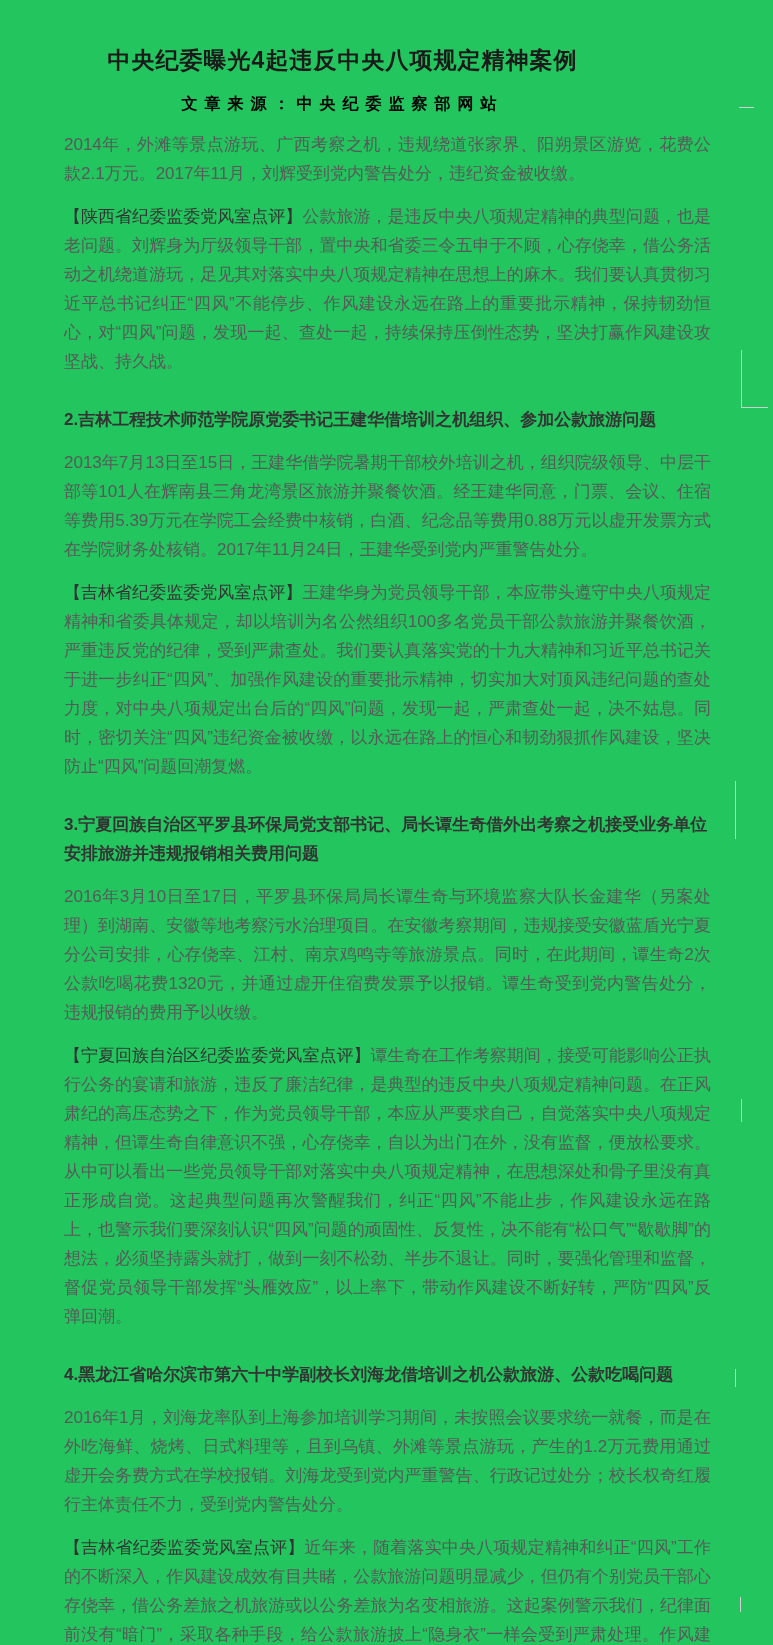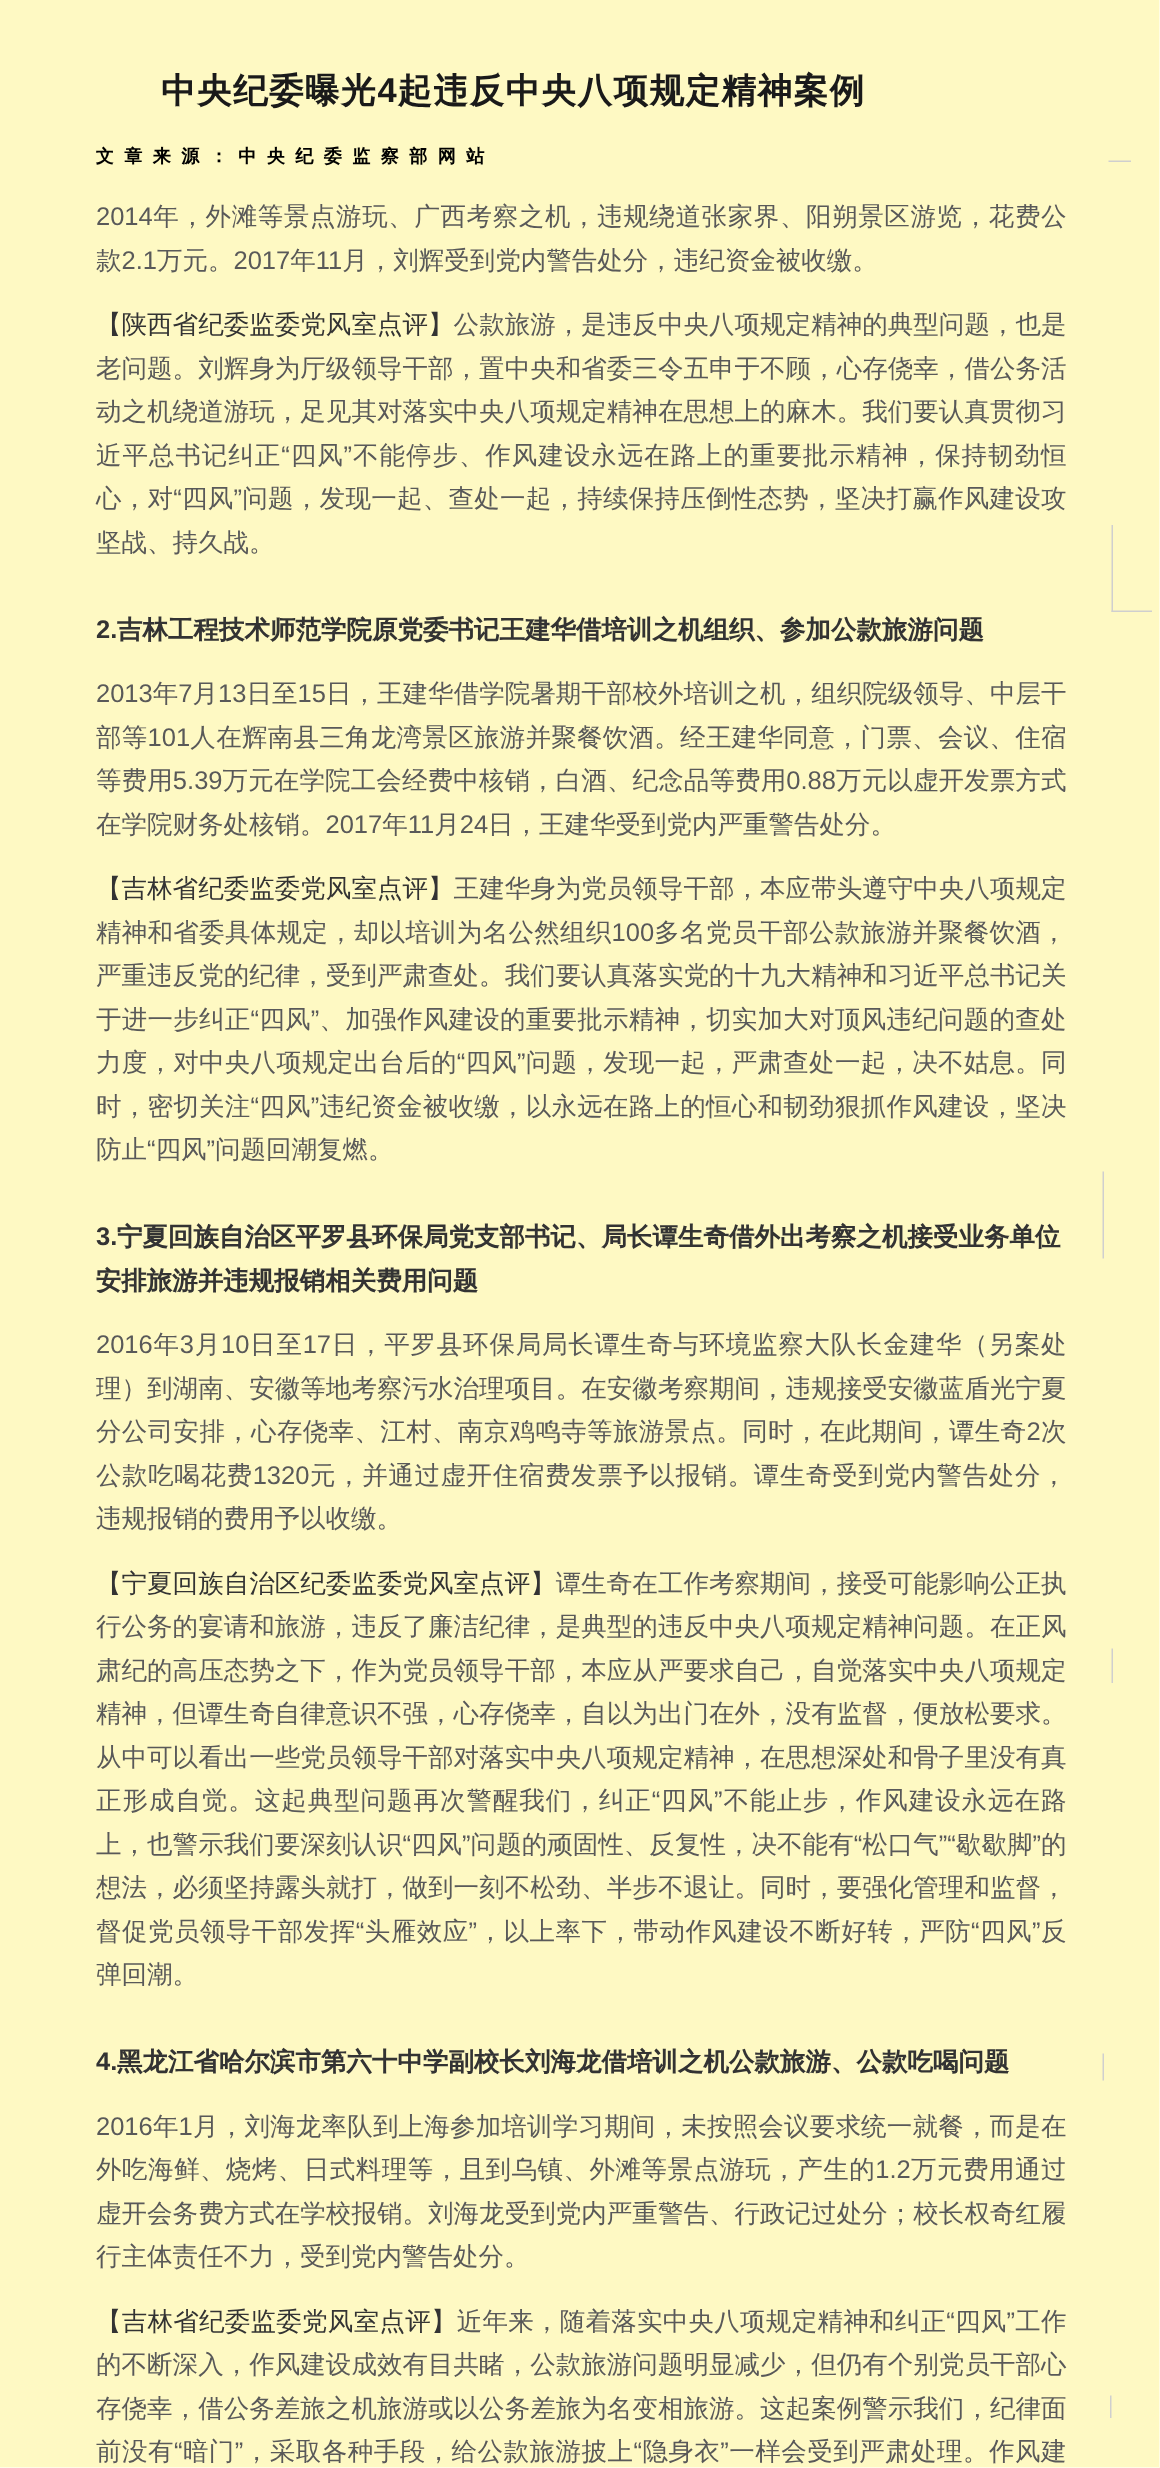--- a/index.html
+++ b/index.html
@@ -5,42 +5,42 @@
   html, body {
     margin: 0;
     padding: 0;
     background: #ffffff;
     font-family: "Liberation Sans", sans-serif;
   }
   .page {
     position: relative;
     width: 773px;
     height: 1645px;
-    background: #fef9c3;
+    background: #22c55e;
     overflow: hidden;
   }
   .content {
     padding: 44px 62px 40px 64px;
   }
   .article-title {
     margin: 0 0 16px 0;
     padding-right: 90px;
     text-align: center;
     font-size: 23px;
     line-height: 32px;
     font-weight: bold;
     letter-spacing: 1px;
     color: #1a1a1a;
   }
   .article-source {
     margin: 0 0 6px 0;
     padding-right: 90px;
-    text-align: left;
+    text-align: center;
     font-family: "Liberation Serif", serif;
-    font-size: 12px;
+    font-size: 16px;
     line-height: 24px;
     font-weight: bold;
     letter-spacing: 7px;
     color: #000000;
   }
   .section-heading {
     margin: 29px 0 11px 0;
     font-size: 17px;
     line-height: 29px;
     font-weight: bold;

